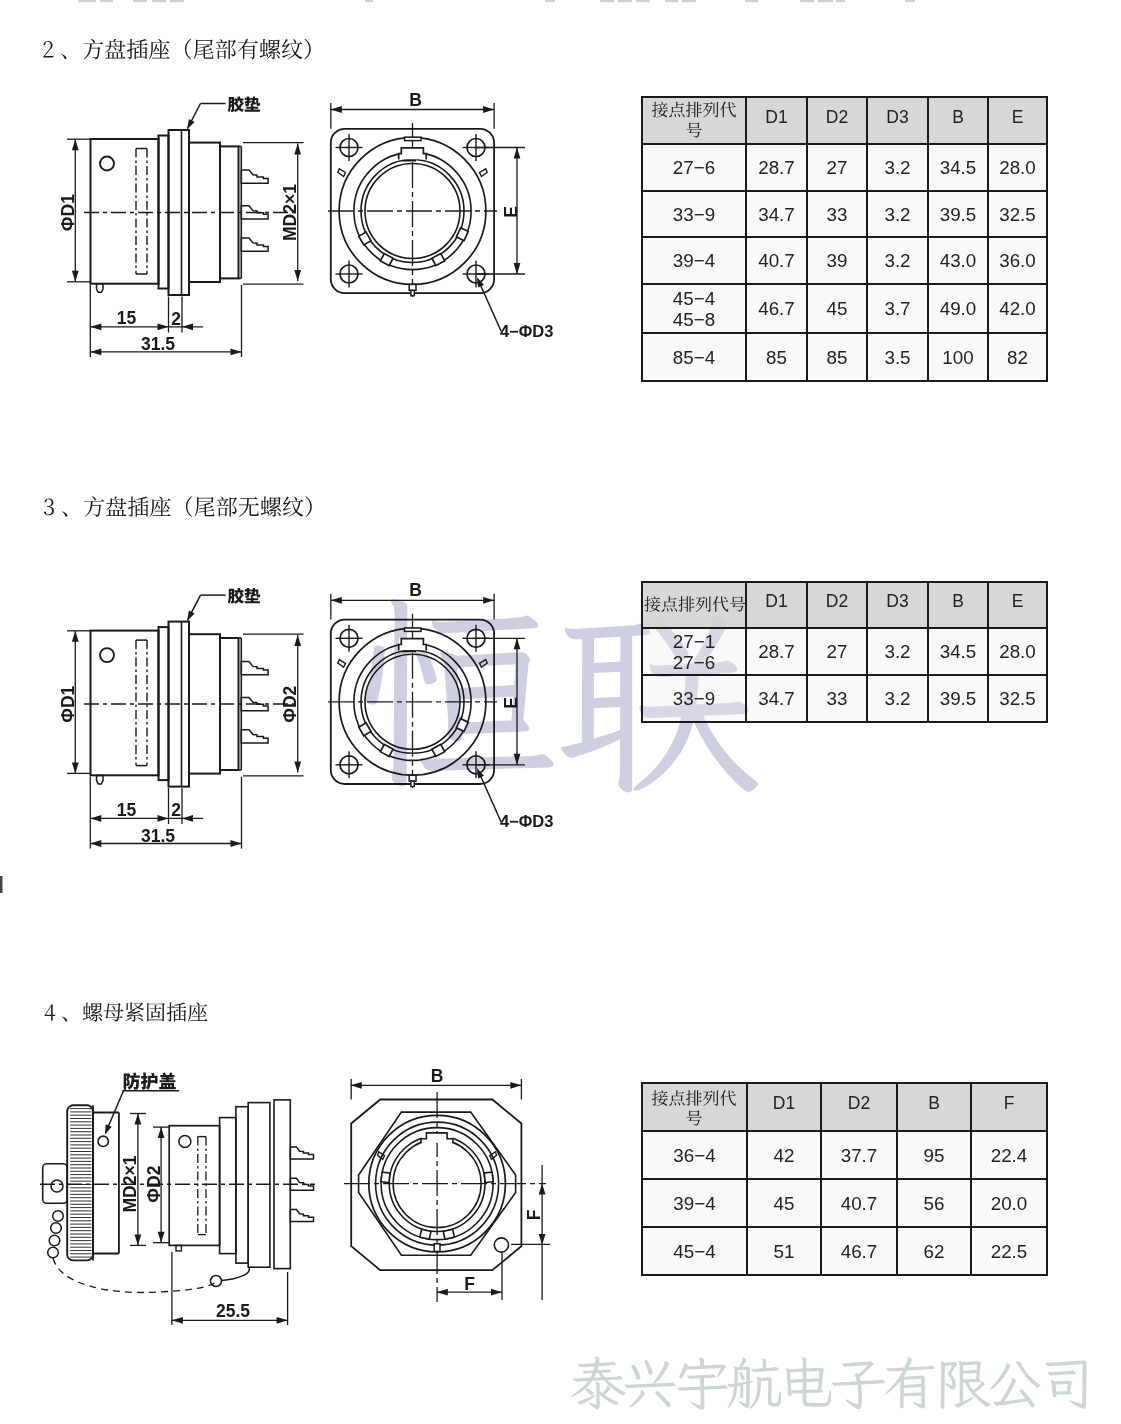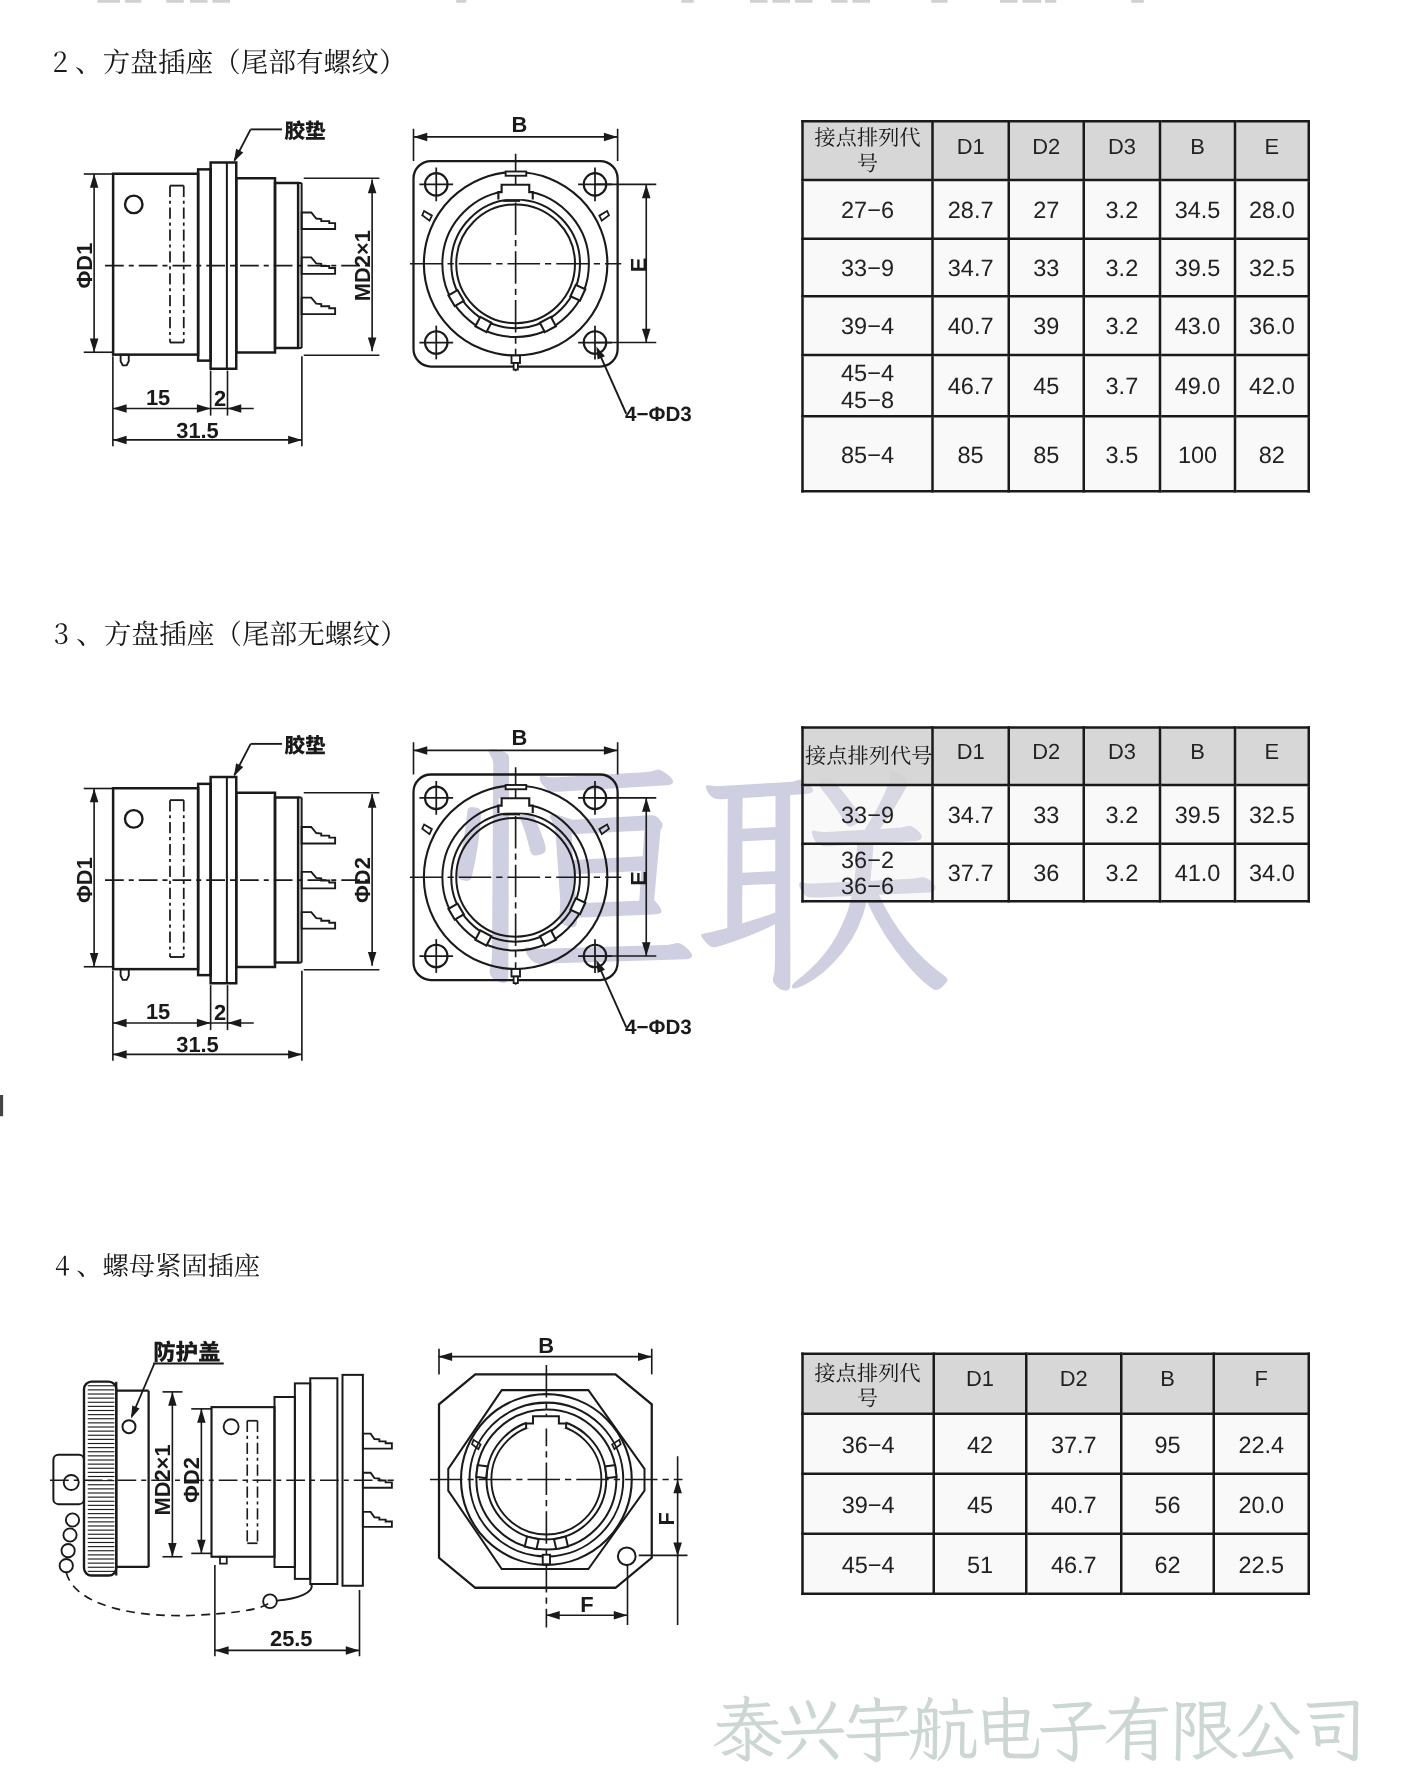--- a/index.html
+++ b/index.html
@@ -76,21 +76,21 @@
           <td>36.0</td>
         </tr>
         <tr style="height:49px">
           <td>45−4<br>45−8</td>
           <td>46.7</td>
           <td>45</td>
           <td>3.7</td>
           <td>49.0</td>
           <td>42.0</td>
         </tr>
-        <tr style="height:60px">
+        <tr style="height:48px">
           <td>85−4</td>
           <td>85</td>
           <td>85</td>
           <td>3.5</td>
           <td>100</td>
           <td>82</td>
         </tr>
       </tbody>
     </table>
 <table class="t" style="left:641px;top:581px">
@@ -105,34 +105,34 @@
       <tbody>
         <tr style="height:46px">
           <td class="hd"></td>
           <td class="hd">D1</td>
           <td class="hd">D2</td>
           <td class="hd">D3</td>
           <td class="hd">B</td>
           <td class="hd">E</td>
         </tr>
         <tr style="height:47px">
+          <td>27−1<br>27−6</td>
+          <td>28.7</td>
+          <td>27</td>
+          <td>3.2</td>
+          <td>34.5</td>
+          <td>28.0</td>
+        </tr>
+        <tr style="height:47px">
           <td>33−9</td>
           <td>34.7</td>
           <td>33</td>
           <td>3.2</td>
           <td>39.5</td>
           <td>32.5</td>
-        </tr>
-        <tr style="height:46px">
-          <td>36−2<br>36−6</td>
-          <td>37.7</td>
-          <td>36</td>
-          <td>3.2</td>
-          <td>41.0</td>
-          <td>34.0</td>
         </tr>
       </tbody>
     </table>
 <table class="t" style="left:641px;top:1082px">
       <colgroup>
         <col style="width:105px">
         <col style="width:74px">
         <col style="width:76px">
         <col style="width:74px">
         <col style="width:76px">

